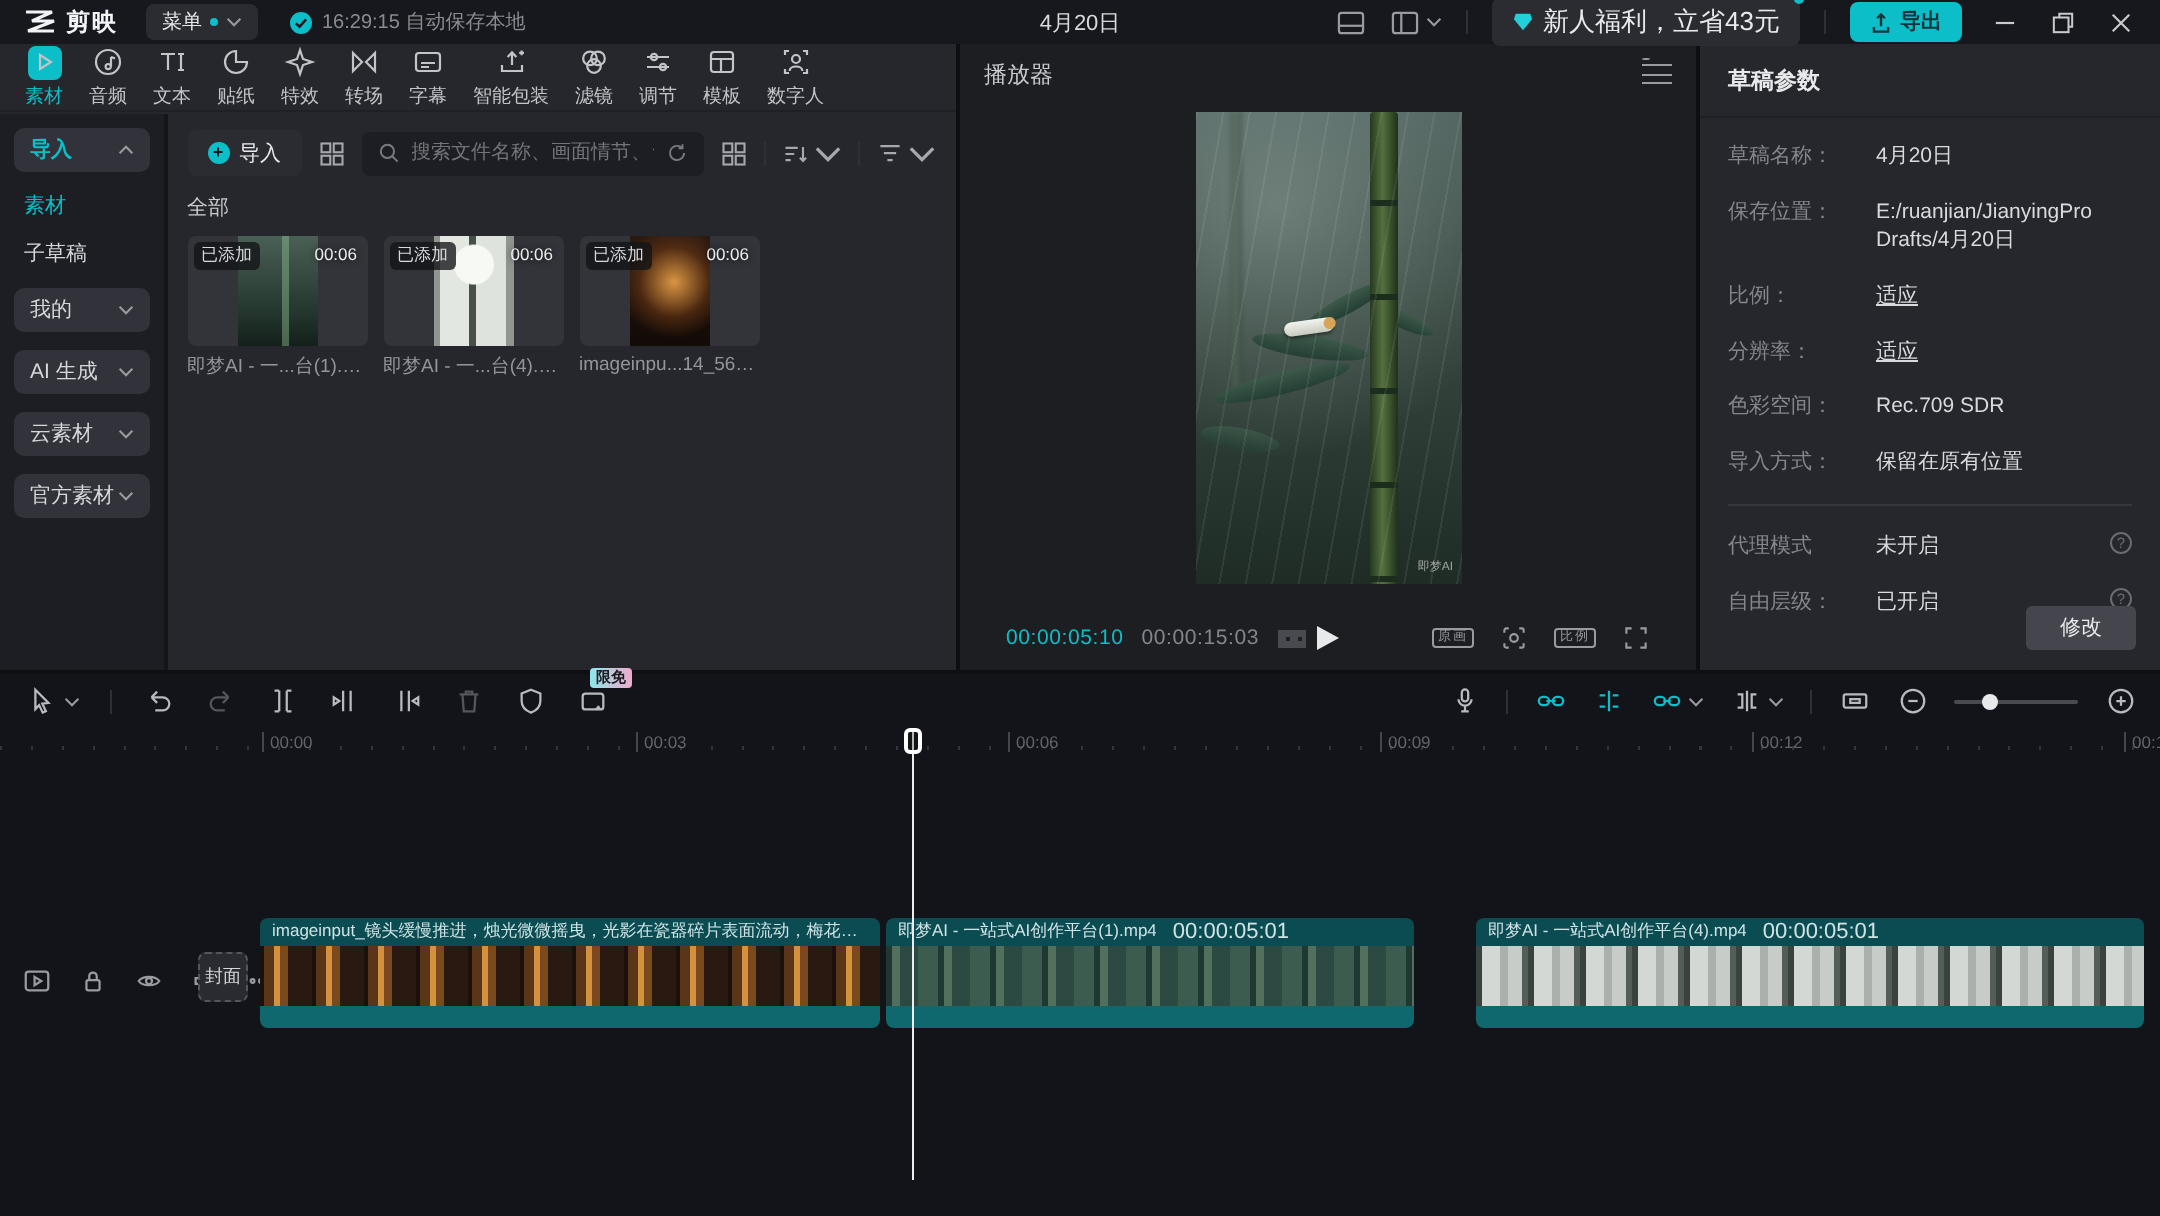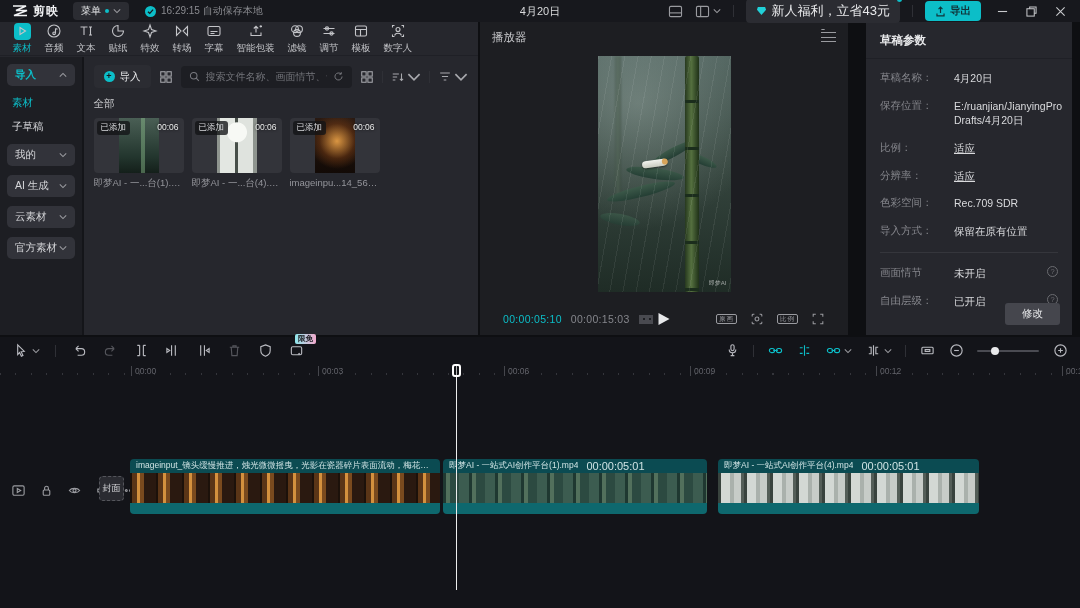--- a/index.html
+++ b/index.html
@@ -22,21 +22,21 @@
   .tb-ico *{fill:none;stroke:#9a9ba0;stroke-width:1.2;}
   .vdiv{width:1px;height:12px;background:#2f3036;}
   .promo-pill{position:relative;display:flex;align-items:center;gap:5px;background:#2b2c32;border-radius:4px;padding:3px 10px;font-size:13px;color:#e8e9eb;}
   .promo-dot{position:absolute;top:-2px;right:-2px;width:5px;height:5px;border-radius:50%;background:#0cbec8;}
   .export-btn{display:flex;align-items:center;gap:4px;background:#0cbec8;color:#10343a;border-radius:4px;padding:3px 10px;font-size:10.5px;font-weight:bold;}
   .win-ctrls{display:flex;align-items:center;gap:18px;margin:0 6px 0 4px;color:#c9cacd;}
   
   .panel{position:absolute;top:22px;height:313px;}
   .media-panel{left:0;width:478px;background:#26272d;}
   .player-panel{left:480px;width:368px;background:#1d1e22;}
-  .params-panel{left:850px;width:206px;background:#26272d;margin-left:16px;}
+  .params-panel{left:850px;width:230px;background:#26272d;}
   
   .tabstrip{display:flex;align-items:center;height:34px;padding:0 6px;border-bottom:1px solid #1f2026;}
   .tab{display:flex;flex-direction:column;align-items:center;justify-content:center;gap:2px;padding:0 6.5px;font-size:9.5px;color:#c3c4c8;cursor:default;}
   .tab .tico{width:17px;height:17px;display:flex;align-items:center;justify-content:center;}
   .tab .tico svg{width:16px;height:16px;}
   .tab .tico svg *{fill:none;stroke:#c3c4c8;stroke-width:1.1;}
   .tab.active .tico{background:#0cbec8;border-radius:4px;}
   .tab.active .tlabel{color:#0cbec8;}
   
   .media-body{position:absolute;top:35px;bottom:0;left:0;right:0;display:flex;}
@@ -510,21 +510,21 @@
       <div class="prow">
           <span class="plabel">色彩空间：</span>
           <span class="pvalue">Rec.709 SDR</span>
         </div>
       <div class="prow">
           <span class="plabel">导入方式：</span>
           <span class="pvalue">保留在原有位置</span>
         </div>
       <div class="pdiv"></div>
       <div class="prow">
-          <span class="plabel">画面情节</span>
+          <span class="plabel">代理模式</span>
           <span class="pvalue">未开启</span>
           <span class="help">?</span>
         </div>
       <div class="prow">
           <span class="plabel">自由层级：</span>
           <span class="pvalue">已开启</span>
           <span class="help">?</span>
         </div>
     </div>
     <div class="modify-btn">修改</div>
@@ -710,21 +710,21 @@
         <div class="clip-foot"></div>
       </div>
       <div class="clip" style="left:313px;width:264px;">
         <div class="clip-title">
           <span class="ct">即梦AI - 一站式AI创作平台(1).mp4</span>
           <span class="cd">00:00:05:01</span>
         </div>
         <div class="strip strip-2"></div>
         <div class="clip-foot"></div>
       </div>
-      <div class="clip" style="left:588px;width:261px;">
+      <div class="clip" style="left:608px;width:334px;">
         <div class="clip-title">
           <span class="ct">即梦AI - 一站式AI创作平台(4).mp4</span>
           <span class="cd">00:00:05:01</span>
         </div>
         <div class="strip strip-3"></div>
         <div class="clip-foot"></div>
       </div>
     </div>
 
     <div class="playhead-line"></div>

